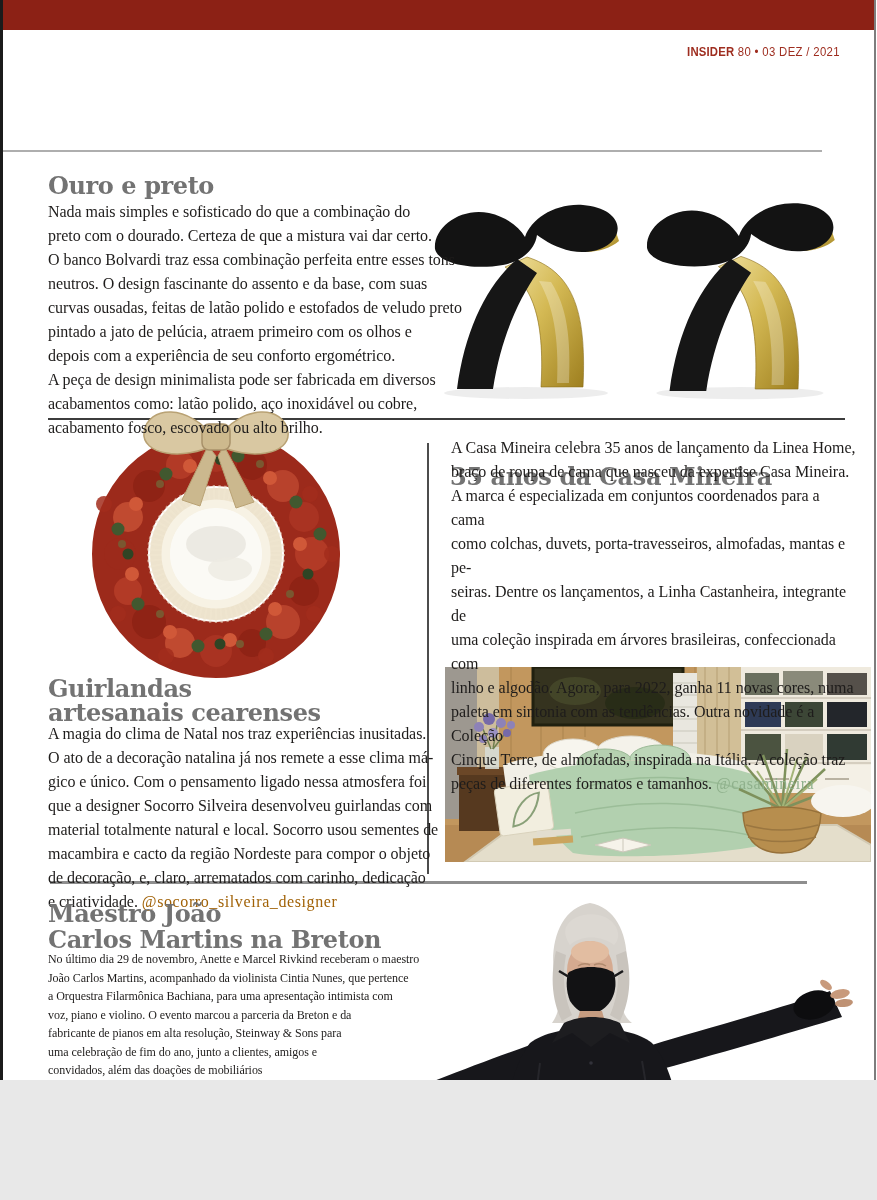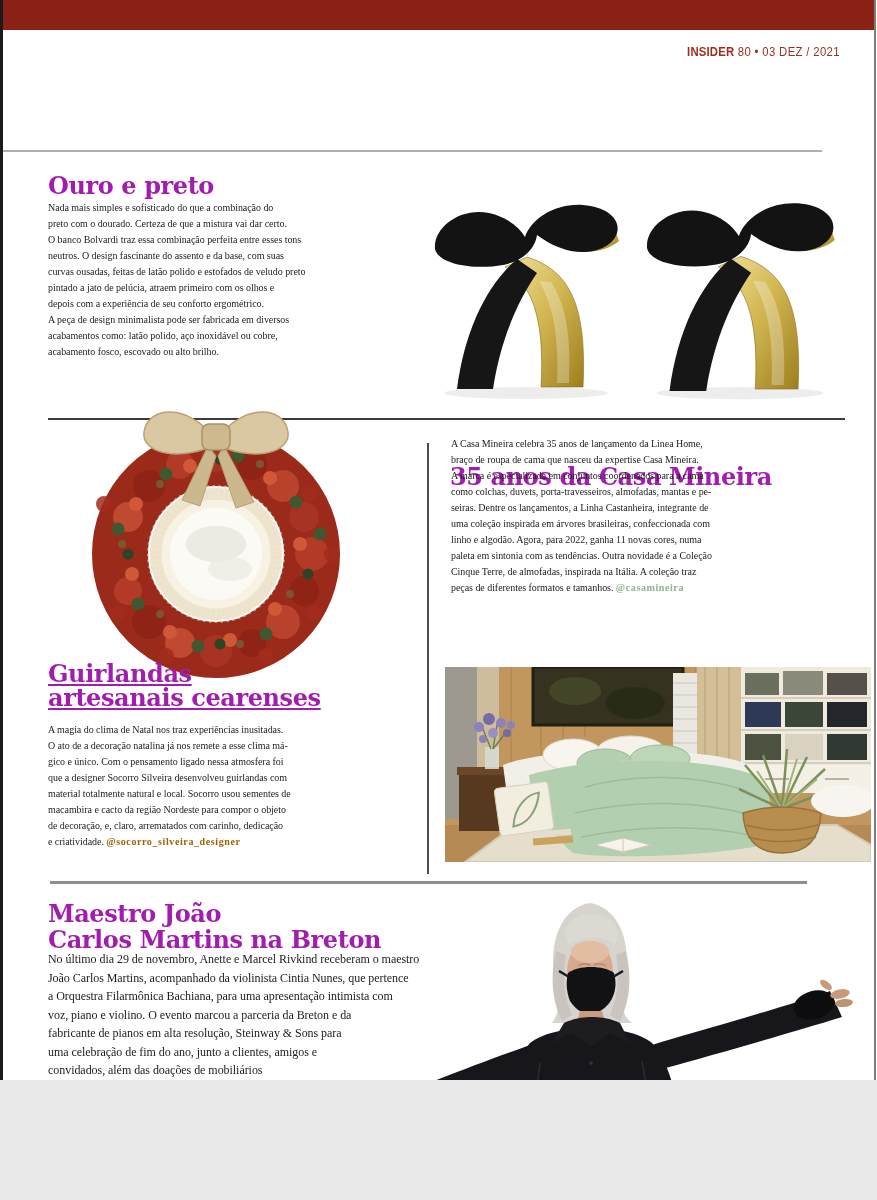--- a/index.html
+++ b/index.html
@@ -14,31 +14,31 @@
   
   #header{top:44px;right:37px;font-family:"Liberation Sans",sans-serif;font-size:13.5px;
           color:#9e2d1f;letter-spacing:.4px;transform:scaleX(.84);transform-origin:100% 50%;
           white-space:nowrap;}
   #header .brand{font-weight:700;letter-spacing:.2px;}
   #rule-header{left:0;top:150px;width:822px;height:2px;background:#aeaeae;z-index:1;}
   #rule-mid{left:48px;top:418px;width:797px;height:1.5px;background:#3c3c3c;z-index:1;}
   #rule-vert{left:427px;top:443px;width:1.5px;height:431px;background:#4c4c4c;z-index:1;}
   #rule-maestro{left:50px;top:881px;width:757px;height:2.5px;background:#8e8e8e;z-index:1;}
   
-  .title{font-family:"DejaVu Serif",serif;font-weight:700;color:#a21caf;
+  .title{font-family:"DejaVu Serif",serif;font-weight:700;color:#737373;
          font-size:24px;line-height:25.5px;letter-spacing:-.4px;white-space:pre;z-index:3;}
-  .body{font-size:10px;line-height:16px;letter-spacing:-.05px;white-space:pre-line;z-index:3;}
-  .handle{font-weight:700;letter-spacing:.6px;}
+  .body{font-size:16px;line-height:24px;letter-spacing:-.05px;white-space:pre-line;z-index:3;}
+  .handle{font-weight:400;letter-spacing:.6px;}
   .handle.green{color:#8fb18c;}
   .handle.red{color:#a16207;text-align:right;}
   #art1-title{left:48px;top:173px;}
   #art1-body{left:48px;top:200px;width:430px;}
   #art2-title{left:450px;top:436px;margin-top:28px;}
   #art2-body{left:451px;top:436px;width:405px;}
-  #art3-title{left:48px;top:662px;line-height:23.5px;text-decoration:underline;}
+  #art3-title{left:48px;top:677px;line-height:23.5px;}
   #art3-body{left:48px;top:722px;width:400px;}
   #art4-title{left:48px;top:901px;}
   #art4-body{left:48px;top:950px;width:545px;font-size:12px;line-height:18.5px;}
   
   .img{z-index:2;}
   #img-stools{left:425px;top:183px;}
   #img-wreath{left:70px;top:394px;}
   #img-bedroom{left:445px;top:667px;}
   #img-maestro{left:290px;top:893px;}
   

